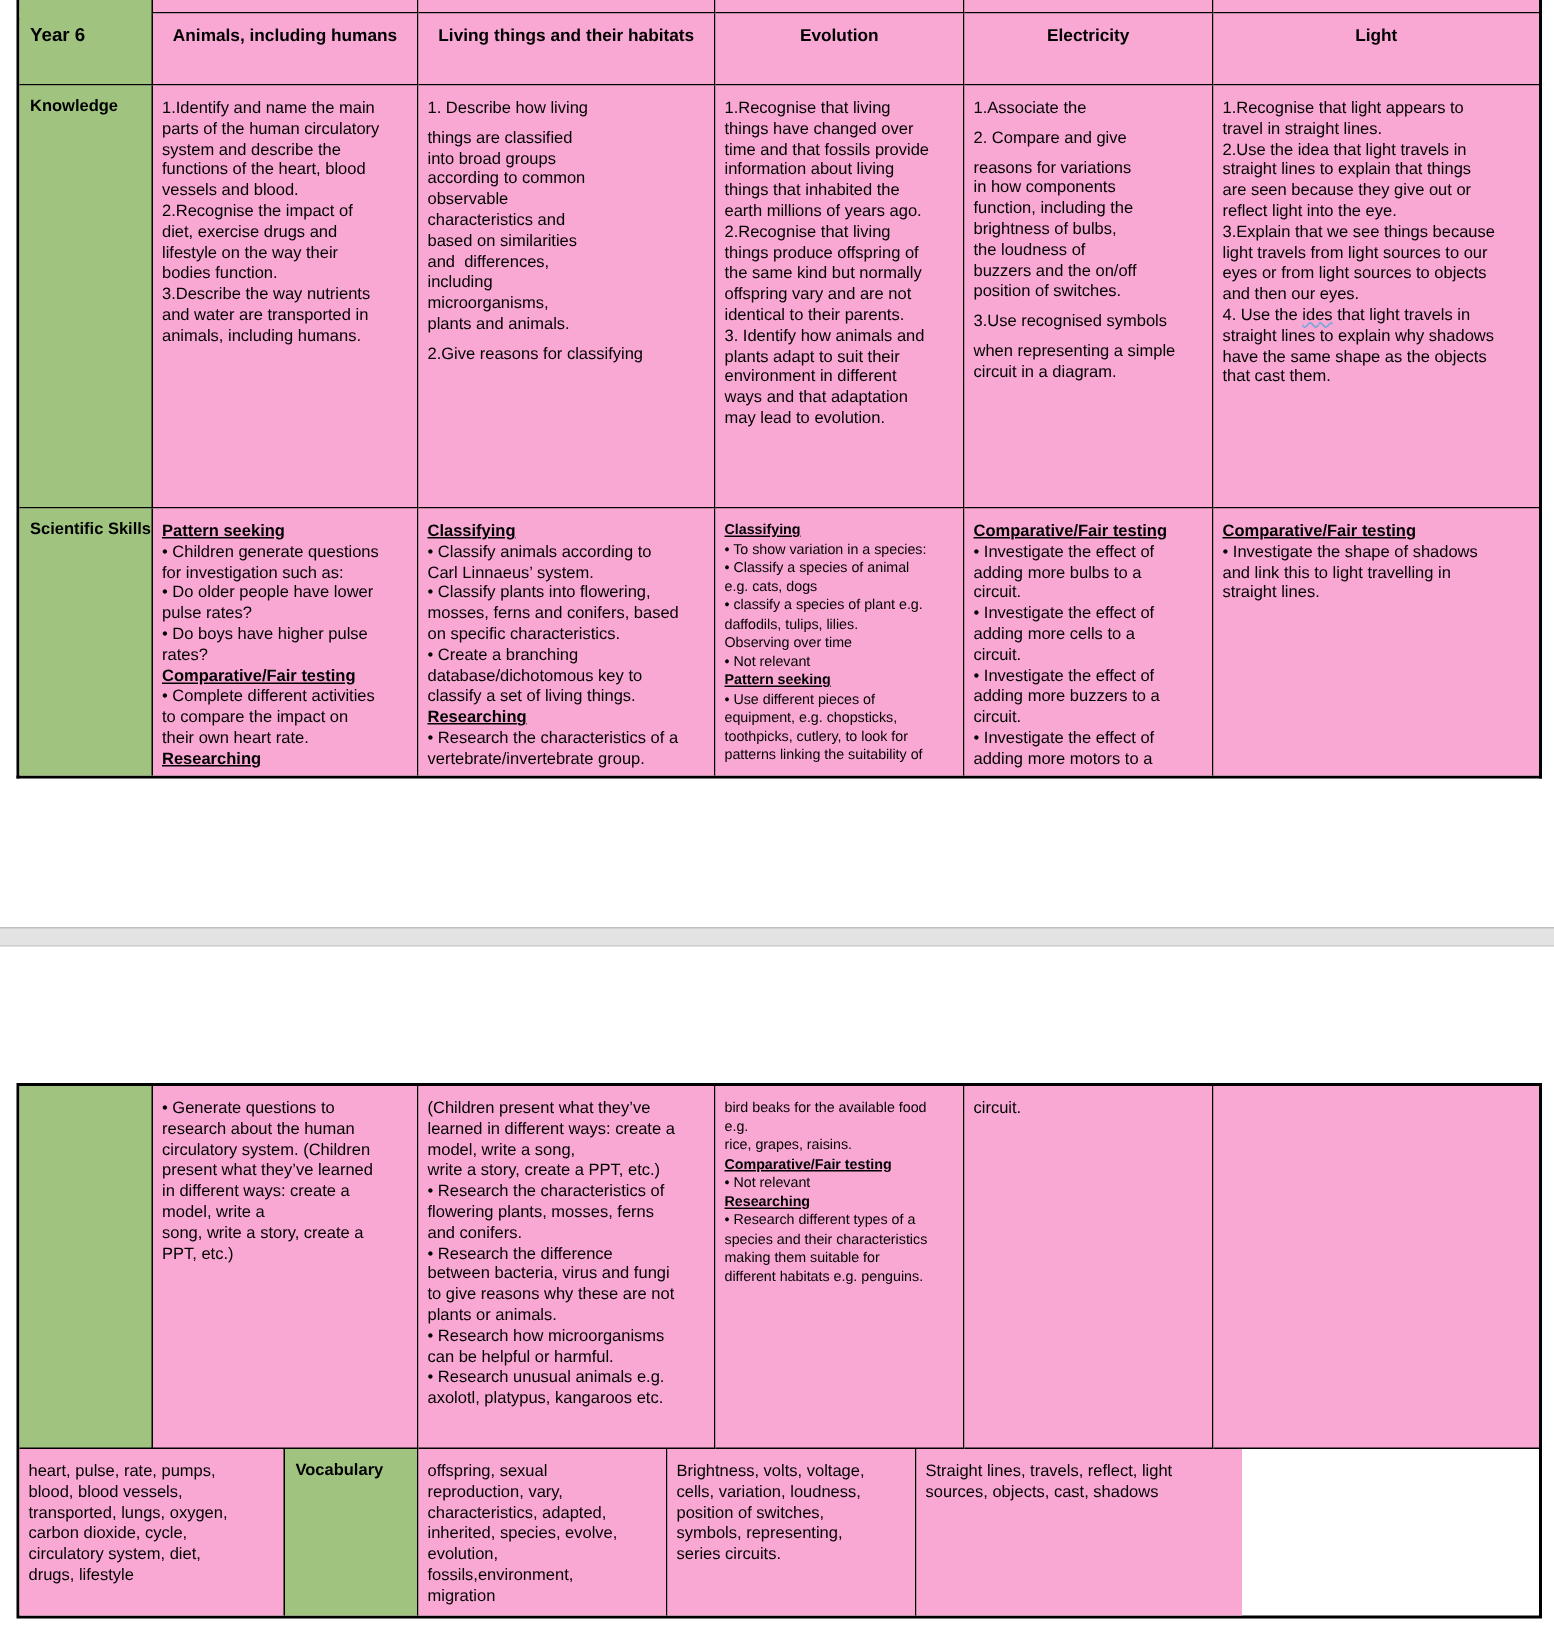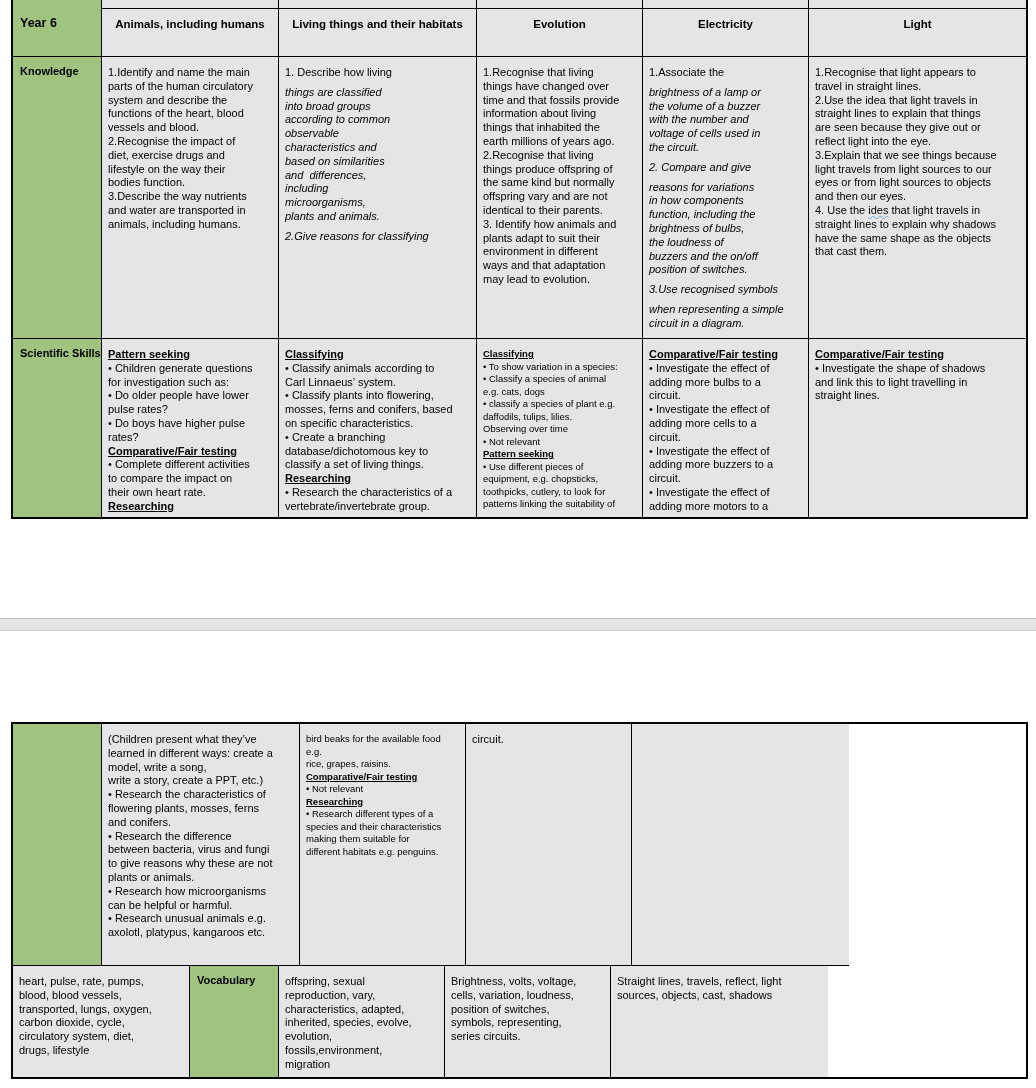--- a/index.html
+++ b/index.html
@@ -11,38 +11,38 @@
   *{margin:0;padding:0;box-sizing:border-box;}
   html,body{background:#ffffff;}
   body{font-family:"Liberation Sans","DejaVu Sans",sans-serif;color:#000;}
   #canvas{position:relative;width:1036px;height:1088px;background:#fff;overflow:hidden;}
 
   .ctable{position:absolute;left:11px;width:1017px;border:2px solid var(--table-border);}
   #table-page1{top:0;border-top:none;}
   #table-page2{top:722px;}
 
   .trow{display:flex;width:100%;}
-  .cell{flex:none;border-right:1px solid var(--table-border);border-bottom:1px solid var(--table-border);overflow:hidden;background:#e5e5e5;}
+  .cell{flex:none;border-right:1px solid var(--table-border);border-bottom:1px solid var(--table-border);overflow:hidden;background:#f9a8d4;}
   .trow .cell:last-child{border-right:none;}
   .trow:last-child .cell{border-bottom:none;}
 
   .c0{width:89px;}
   .c1{width:177px;}
   .c2{width:198px;}
   .c3{width:166px;}
   .c4{width:166px;}
   .c5{width:217px;}
 
   .label-cell{background:var(--row-label-green);font-weight:bold;font-size:11px;line-height:13px;padding:8px 0 4px 7px;}
   .year{font-size:12.5px;}
   .subject{font-weight:bold;text-align:center;font-size:11.5px;line-height:14px;padding:8px 4px 2px 4px;}
   .body{font-size:11px;line-height:13.8px;padding:9px 5px 3px 6px;}
   .body.small{font-size:9.5px;line-height:12.5px;}
   .para{white-space:pre-wrap;}
-  .para + .para{margin-top:6px;font-style:italic;}
+  .para + .para{margin-top:6px;}
   .run-h{font-weight:bold;text-decoration:underline;}
   .run-sp{text-decoration:underline;text-decoration-style:wavy;text-decoration-color:var(--squiggle);text-decoration-thickness:1px;}
 
   #page-gap-band{position:absolute;left:0;top:618px;width:1036px;height:13px;background:var(--page-gap);border-top:1px solid #bdbdbd;border-bottom:1px solid #cfcfcf;}
 </style>
 </head>
 <body>
 
 <div id="canvas">
 
@@ -109,25 +109,20 @@
 offspring vary and are not
 identical to their parents.
 3. Identify how animals and
 plants adapt to suit their
 environment in different
 ways and that adaptation
 may lead to evolution.</span></div>
         </div>
       <div class="cell c4 body">
           <div class="para"><span>1.Associate the</span></div>
-          <div class="para"><span>brightness of a lamp or
-the volume of a buzzer
-with the number and
-voltage of cells used in
-the circuit.</span></div>
           <div class="para"><span>2. Compare and give</span></div>
           <div class="para"><span>reasons for variations
 in how components
 function, including the
 brightness of bulbs,
 the loudness of
 buzzers and the on/off
 position of switches.</span></div>
           <div class="para"><span>3.Use recognised symbols</span></div>
           <div class="para"><span>when representing a simple
@@ -218,20 +213,30 @@
         </div>
     </div>
   </div>
 
   <div id="page-gap-band"></div>
 
   <div id="table-page2" class="ctable">
 
     <div class="trow" style="height:242px;">
       <div class="cell c0 label-cell"></div>
+      <div class="cell c1 body">
+          <div class="para"><span>• Generate questions to
+research about the human
+circulatory system. (Children
+present what they’ve learned
+in different ways: create a
+model, write a
+song, write a story, create a
+PPT, etc.)</span></div>
+        </div>
       <div class="cell c2 body">
           <div class="para"><span>(Children present what they’ve
 learned in different ways: create a
 model, write a song,
 write a story, create a PPT, etc.)
 • Research the characteristics of
 flowering plants, mosses, ferns
 and conifers.
 • Research the difference
 between bacteria, virus and fungi

